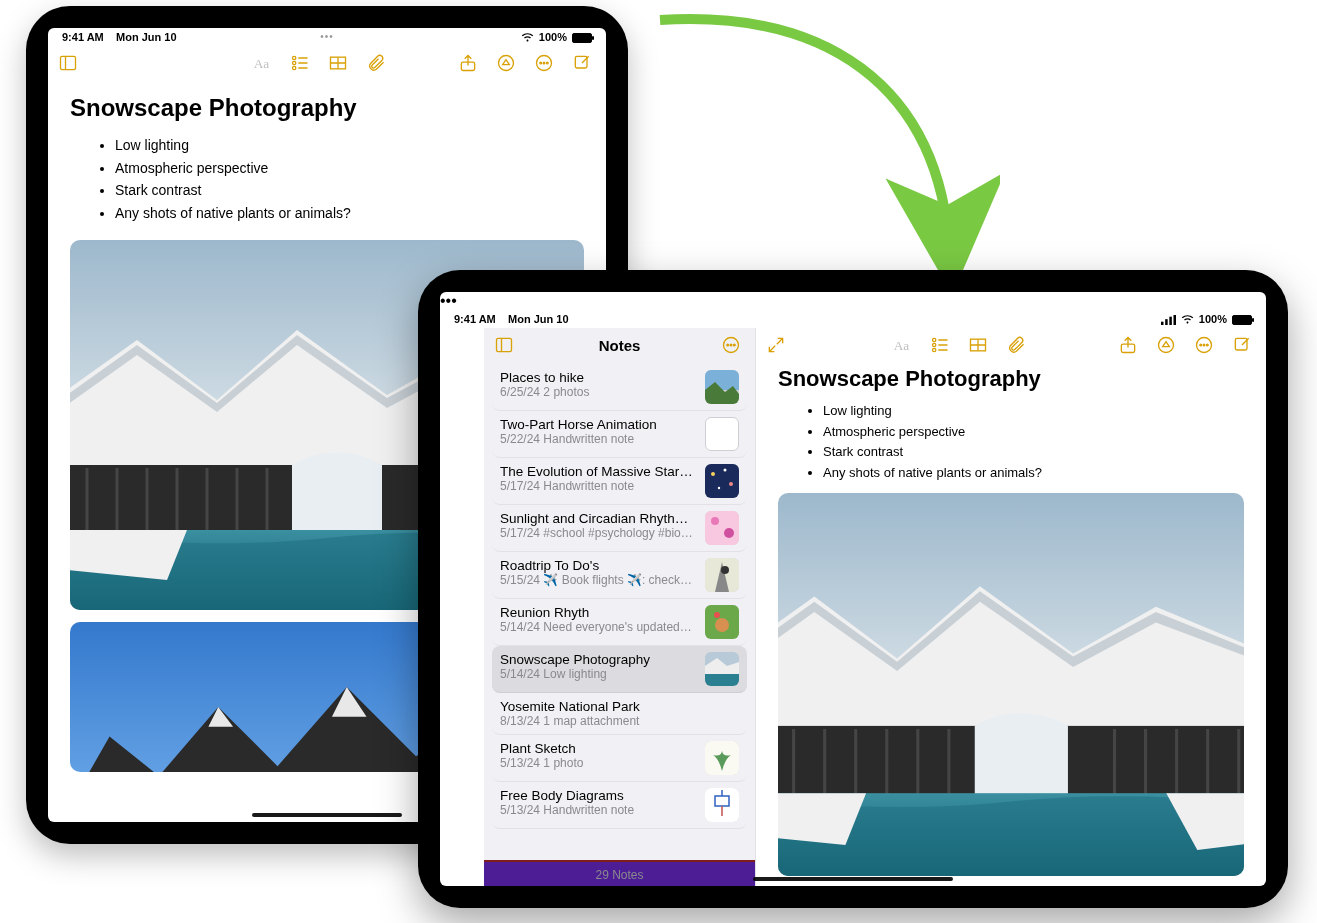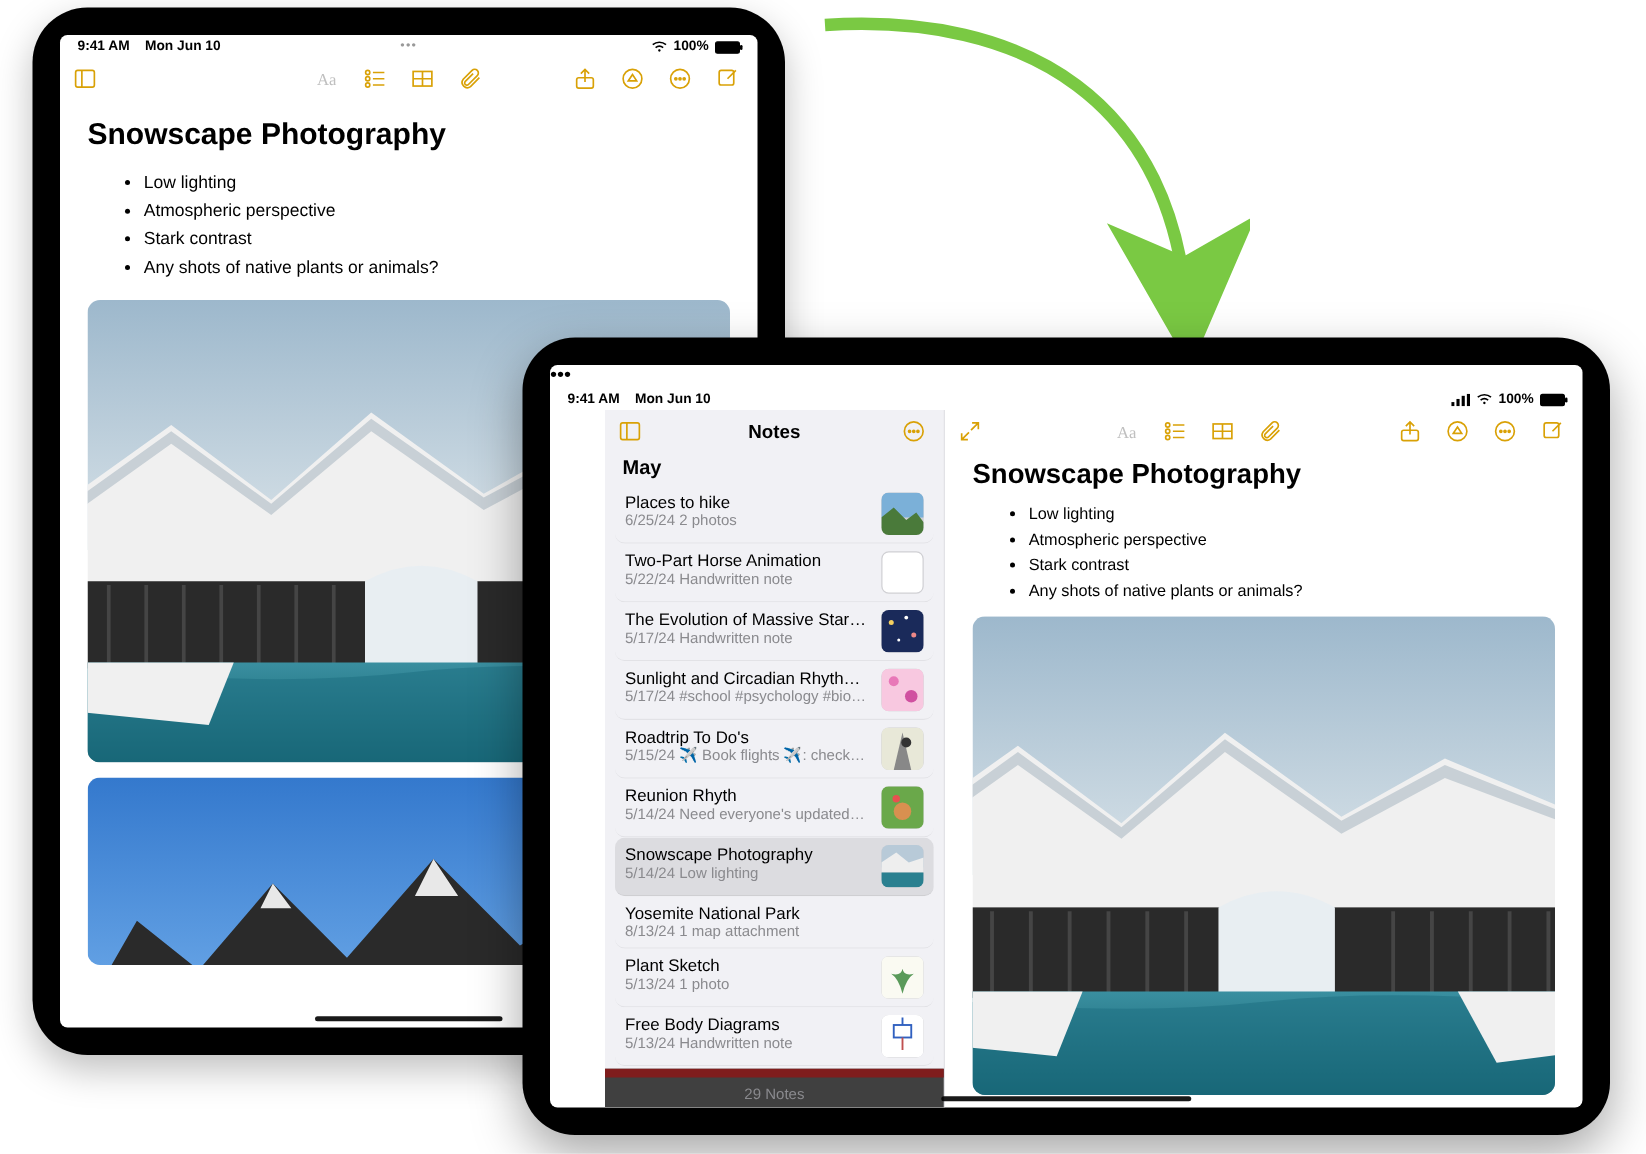--- a/index.html
+++ b/index.html
@@ -162,22 +162,22 @@
   }
   .note-item .thumb {
     width: 34px; height: 34px; border-radius: 6px; flex-shrink: 0; background: #d0d0d4;
     display: flex; align-items: center; justify-content: center; overflow: hidden;
   }
   .note-item .thumb svg { width: 100%; height: 100%; }
   .note-item.no-thumb .thumb { border: 1px solid #d0d0d4; background: #fff; }
 
   .sidebar-footer {
     text-align: center; font-size: 12px; color: #8a8a8e; padding: 6px 0 4px 0;
-    border-top: 7px solid #7f1d1d;
-    background:#404040;
+    border-top: 2px solid #7f1d1d;
+    background:#4c1d95;
   }
 
   .editor-pane {
     flex: 1;
     display: flex; flex-direction: column;
   }
   .editor-toolbar {
     display: flex; align-items: center; height: 34px; padding: 0 10px; gap: 14px;
   }
   .editor-toolbar .spacer { flex: 1; }
@@ -398,21 +398,20 @@
           <span class="tool-btn">
             <svg viewBox="0 0 24 24">
                 <circle cx="12" cy="12" r="9"></circle>
                 <circle cx="8" cy="12" r="1" fill="#d9a106"></circle>
                 <circle cx="12" cy="12" r="1" fill="#d9a106"></circle>
                 <circle cx="16" cy="12" r="1" fill="#d9a106"></circle>
               </svg>
           </span>
         </div>
 
-        <div class="section-label">May</div>
 
         <div class="note-list" id="note-list">
             <div class="note-item">
               <div class="text">
                 <div class="title">Places to hike</div>
                 <div class="meta">6/25/24  2 photos</div>
               </div>
               <div class="thumb">
                 <svg viewBox="0 0 34 34">
                   <rect width="34" height="20" fill="#7bb0d8"></rect>

